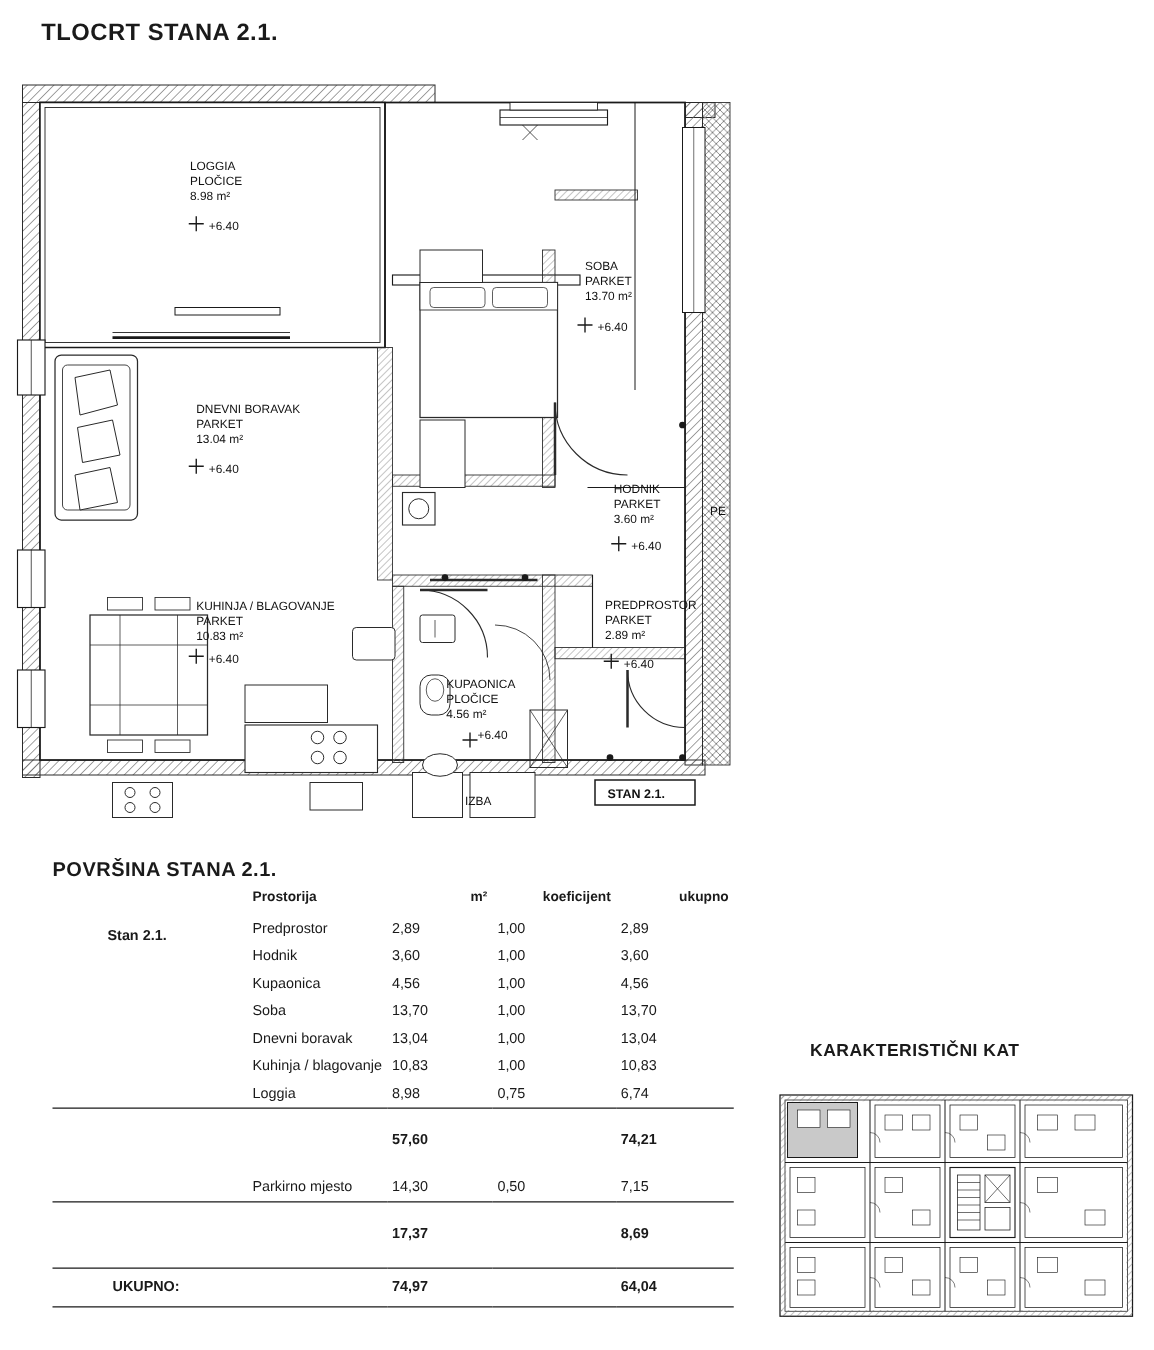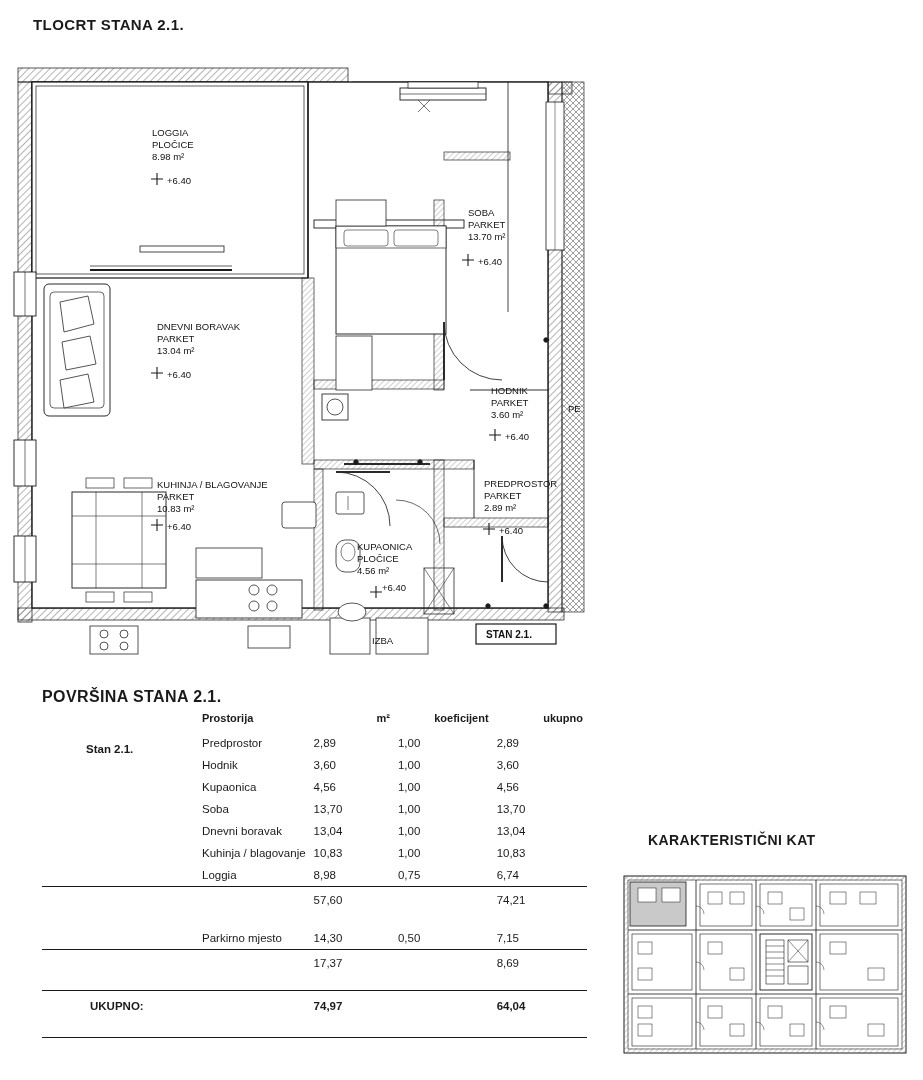--- a/index.html
+++ b/index.html
@@ -14,21 +14,21 @@
     font-family: "Liberation Sans", sans-serif;
     color: #1a1a1a;
     overflow: hidden;
   }
 
   
   .title-floorplan {
     position: absolute;
     left: 33px;
     top: 16px;
-    font-size: 15px;
+    font-size: 19px;
     font-weight: bold;
     letter-spacing: 0.4px;
   }
   .title-areas {
     position: absolute;
     left: 42px;
     top: 688px;
     font-size: 16px;
     font-weight: bold;
     letter-spacing: 0.4px;
@@ -92,28 +92,28 @@
   th.c-total { width: 88px; }
 
   .unit-name {
     position: absolute;
     left: 44px;
     top: 33px;
     font-size: 11.5px;
     font-weight: bold;
   }
   tr.rule-top td { border-top: 1px solid #1a1a1a; }
-  tr.sum td { font-weight: normal; padding-top: 7px; padding-bottom: 7px; }
+  tr.sum td { font-weight: bold; padding-top: 19px; padding-bottom: 7px; }
   tr.spacer td { height: 14px; padding: 0; }
   tr.grand td {
     border-top: 1.6px solid #1a1a1a;
     border-bottom: 1.6px solid #1a1a1a;
     font-weight: bold;
     padding-top: 9px;
-    padding-bottom: 25px;
+    padding-bottom: 9px;
   }
   td.grand-label { text-align: left; padding-left: 48px !important; }
 
   
   #floorkey {
     position: absolute;
     left: 620px;
     top: 872px;
     width: 290px;
     height: 185px;

